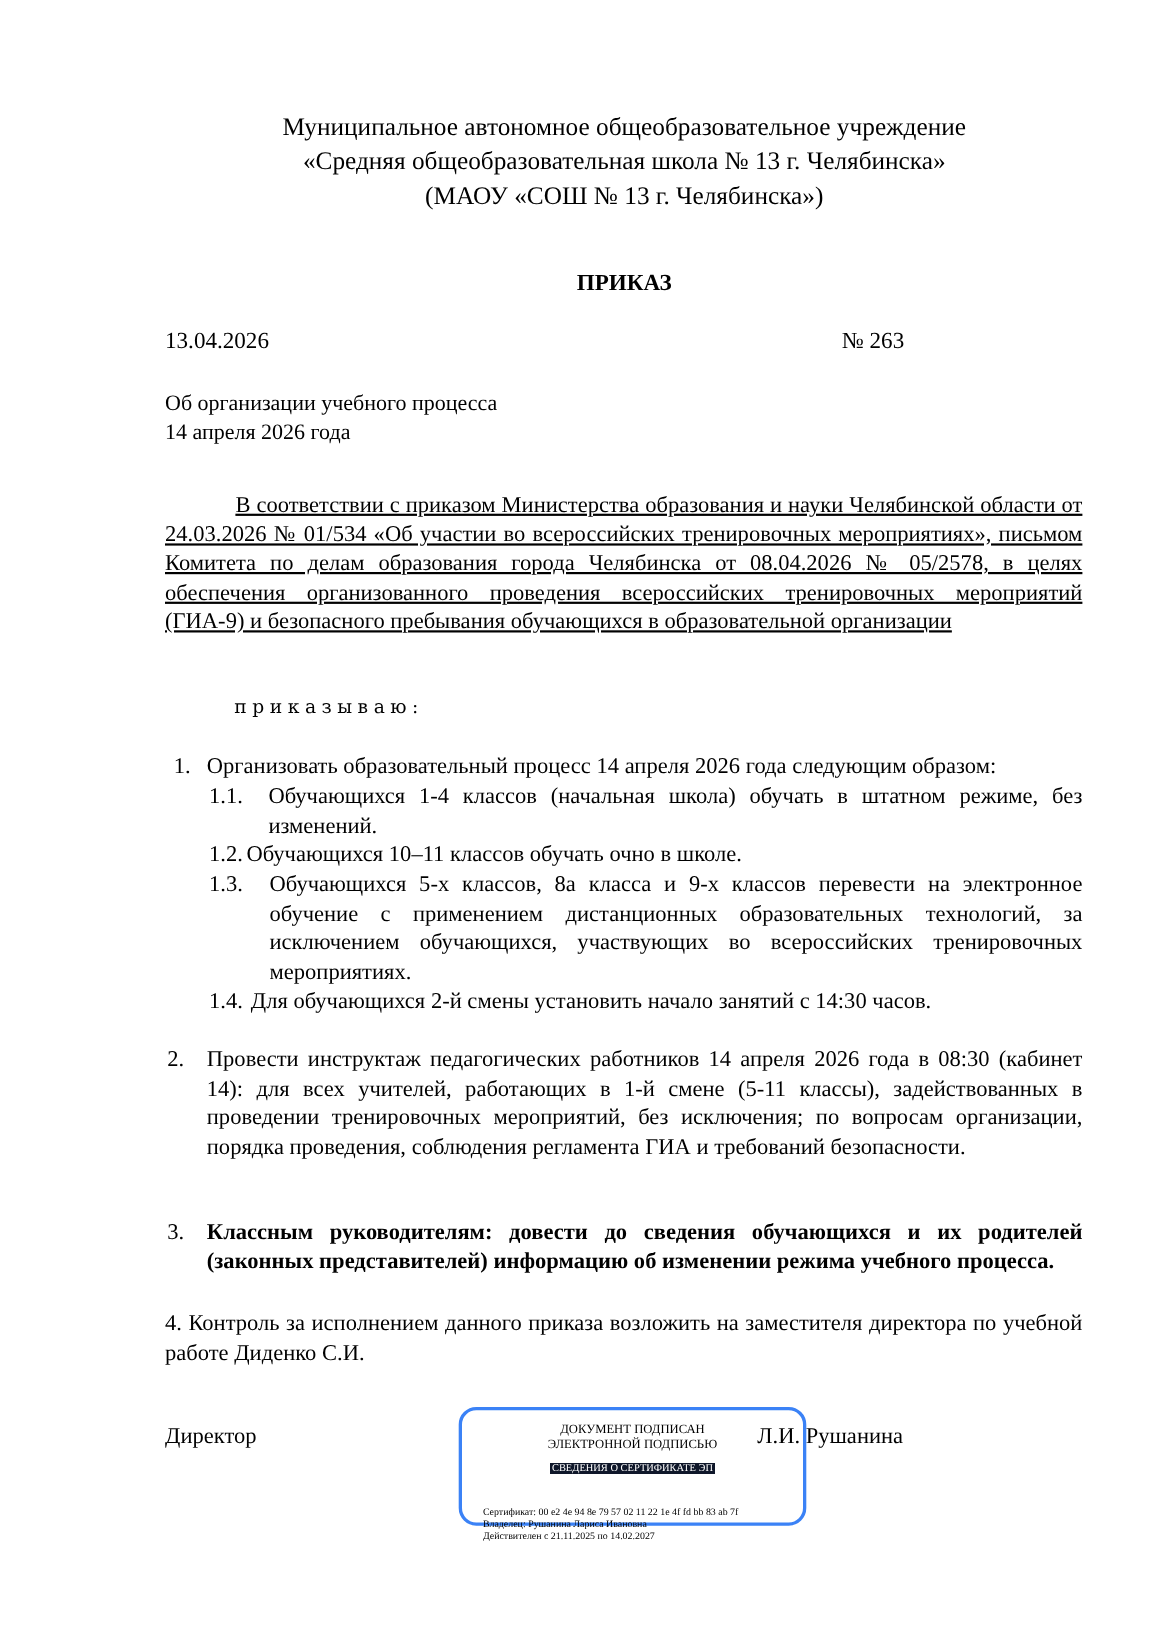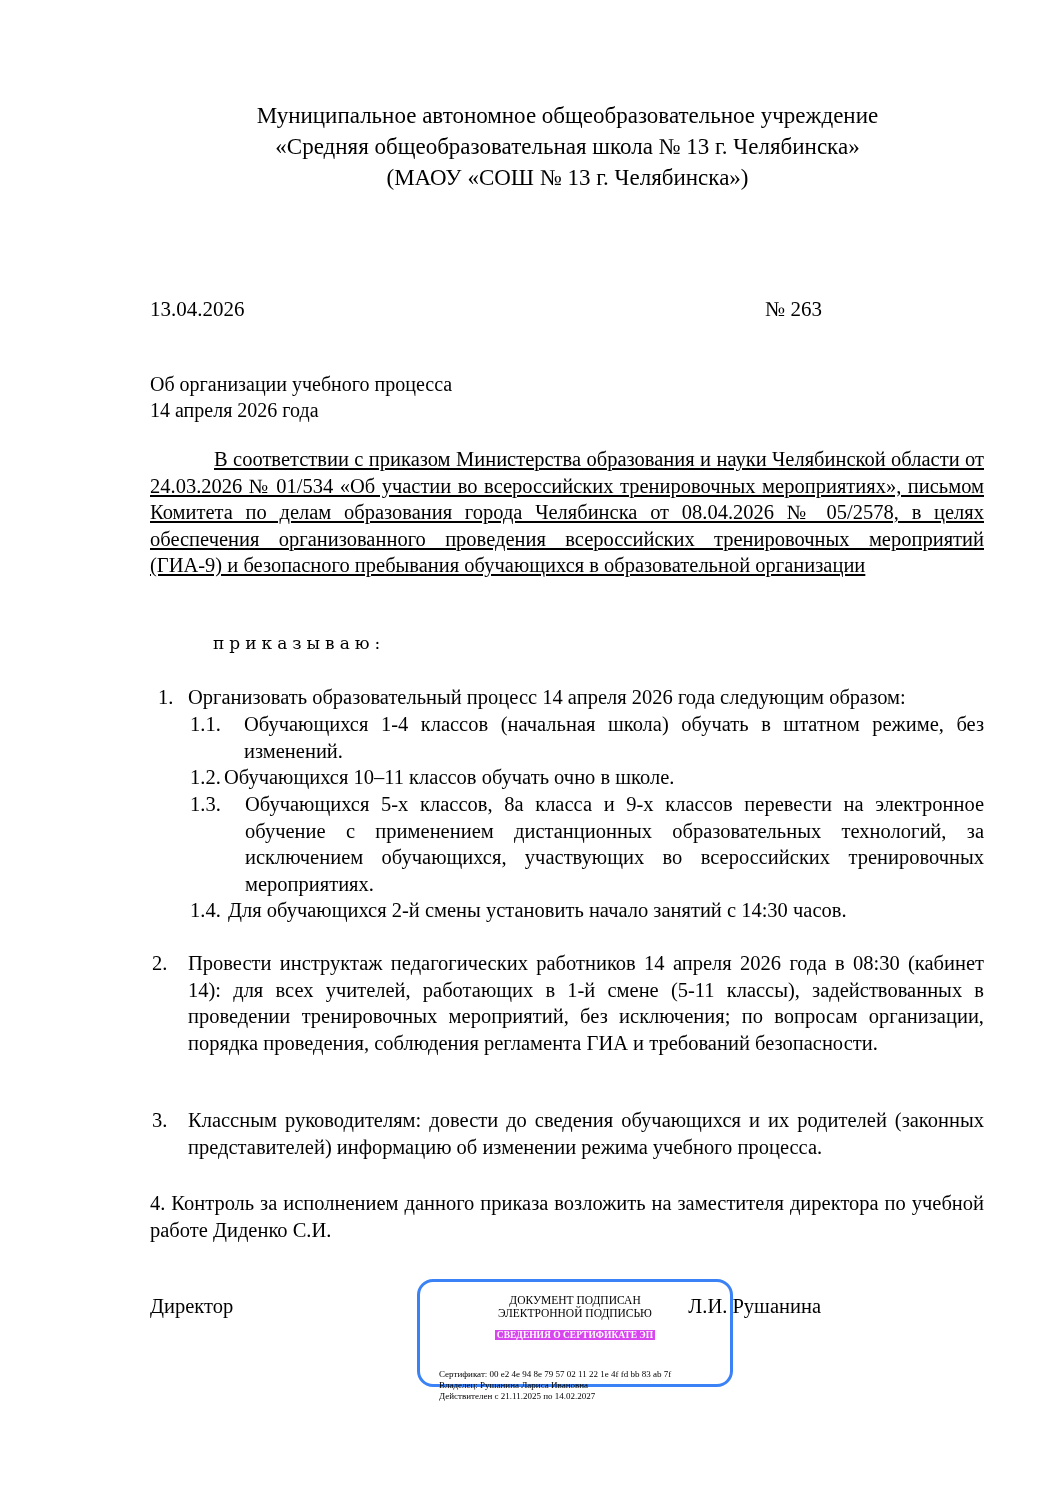--- a/index.html
+++ b/index.html
@@ -7,50 +7,51 @@
       width: 1061px; height: 1500px; position: relative; overflow: hidden;
       font-family: "Liberation Serif", "DejaVu Serif", serif;
       color: #000; font-size: 20.5px;
     }
     .page { position: absolute; left: 0; top: 0; width: 899px; height: 1500px; }
     .abs { position: absolute; white-space: nowrap; }
     .header { position: absolute; left: 150px; width: 835px; top: 100px; text-align: center; font-size: 23px; line-height: 31px; }
     .title { position: absolute; left: 150px; width: 835px; top: 245px; text-align: center; font-weight: bold; font-size: 21px; }
     .date { left: 150px; top: 297px; font-size: 21px; }
     .num { right: 77px; top: 297px; font-size: 21px; }
-    .subject { left: 150px; top: 371px; line-height: 26px; font-size: 20px; }
+    .subject { left: 150px; top: 354px; line-height: 26px; font-size: 20px; }
     .just { text-align: justify; text-align-last: left; }
     .para { position: absolute; left: 150px; width: 834px; line-height: 26.5px; font-size: 20.5px; text-decoration: underline; }
     .preamble { top: 446px; text-indent: 64px; }
     .prikaz { left: 213px; top: 633px; letter-spacing: 5px; font-size: 19px; font-family: "DejaVu Serif", serif; font-size: 17px; }
     .item { position: absolute; line-height: 26.5px; font-size: 20.5px; }
     .item .n { position: absolute; left: 0; top: 0; }
     .item .t { text-align: justify; text-align-last: left; }
     .sig-left { left: 150px; top: 1295px; font-size: 20.5px; }
     .sig-right { right: 78px; top: 1295px; font-size: 20.5px; text-align: right; }
     .stamp {
       position: absolute; left: 417px; top: 1279px; width: 316px; height: 108px;
       border: 3px solid #3b82f6; border-radius: 16px; box-sizing: border-box;
     }
     .stamp .h1 { position: absolute; left: 0; width: 100%; top: 12px; text-align: center; font-size: 11.5px; line-height: 13px; }
     .stamp .inv { position: absolute; left: 0; width: 100%; top: 38px; text-align: center; }
-    .stamp .inv span { background: #d946ef; color: #fff; font-size: 9.5px; padding: 0 2px; font-weight: bold; }
+    .stamp .inv span { background: #0f172a; color: #fff; font-size: 9.5px; padding: 0 2px; font-weight: normal; }
     .stamp .info { position: absolute; left: 19px; top: 57px; font-size: 9px; line-height: 11px; white-space: nowrap; margin-top: 30px; }
   </style>
 </head>
 <body>
 
 <div class="page">
 
   <div class="header">
     <div>Муниципальное автономное общеобразовательное учреждение</div>
     <div>«Средняя общеобразовательная школа № 13 г. Челябинска»</div>
     <div>(МАОУ «СОШ № 13 г. Челябинска»)</div>
   </div>
 
+  <div class="title">ПРИКАЗ</div>
 
   <div class="abs date">13.04.2026</div>
   <div class="abs num">№ 263</div>
 
   <div class="abs subject">
     <div>Об организации учебного процесса</div>
     <div>14 апреля 2026 года</div>
   </div>
 
   <div class="para just preamble">В соответствии с приказом Министерства образования и науки Челябинской области от 24.03.2026 № 01/534 «Об участии во всероссийских тренировочных мероприятиях», письмом Комитета по делам образования города Челябинска от 08.04.2026 № 05/2578, в целях обеспечения организованного проведения всероссийских тренировочных мероприятий (ГИА-9) и безопасного пребывания обучающихся в образовательной организации</div>
@@ -82,21 +83,21 @@
     <div class="t" style="margin-left:38px;">Для обучающихся 2-й смены установить начало занятий с 14:30 часов.</div>
   </div>
 
   <div class="item" style="left:150px; top:950px; width:834px;">
     <span class="n" style="left:2px;">2.</span>
     <div class="t" style="margin-left:38px;">Провести инструктаж педагогических работников 14 апреля 2026 года в 08:30 (кабинет 14): для всех учителей, работающих в 1-й смене (5-11 классы), задействованных в проведении тренировочных мероприятий, без исключения; по вопросам организации, порядка проведения, соблюдения регламента ГИА и требований безопасности.</div>
   </div>
 
   <div class="item" style="left:150px; top:1107px; width:834px;">
     <span class="n" style="left:2px;">3.</span>
-    <div class="t" style="margin-left:38px;">Классным руководителям: довести до сведения обучающихся и их родителей (законных представителей) информацию об изменении режима учебного процесса.</div>
+    <div class="t" style="margin-left:38px;font-weight:bold;">Классным руководителям: довести до сведения обучающихся и их родителей (законных представителей) информацию об изменении режима учебного процесса.</div>
   </div>
 
   <div class="item" style="left:150px; top:1190px; width:834px;">
     <div class="t"><span>4.</span> <span>Контроль за исполнением данного приказа возложить на заместителя директора по учебной работе Диденко С.И.</span></div>
   </div>
 
   <div class="abs sig-left">Директор</div>
 
   <div class="stamp">
     <div class="h1">

